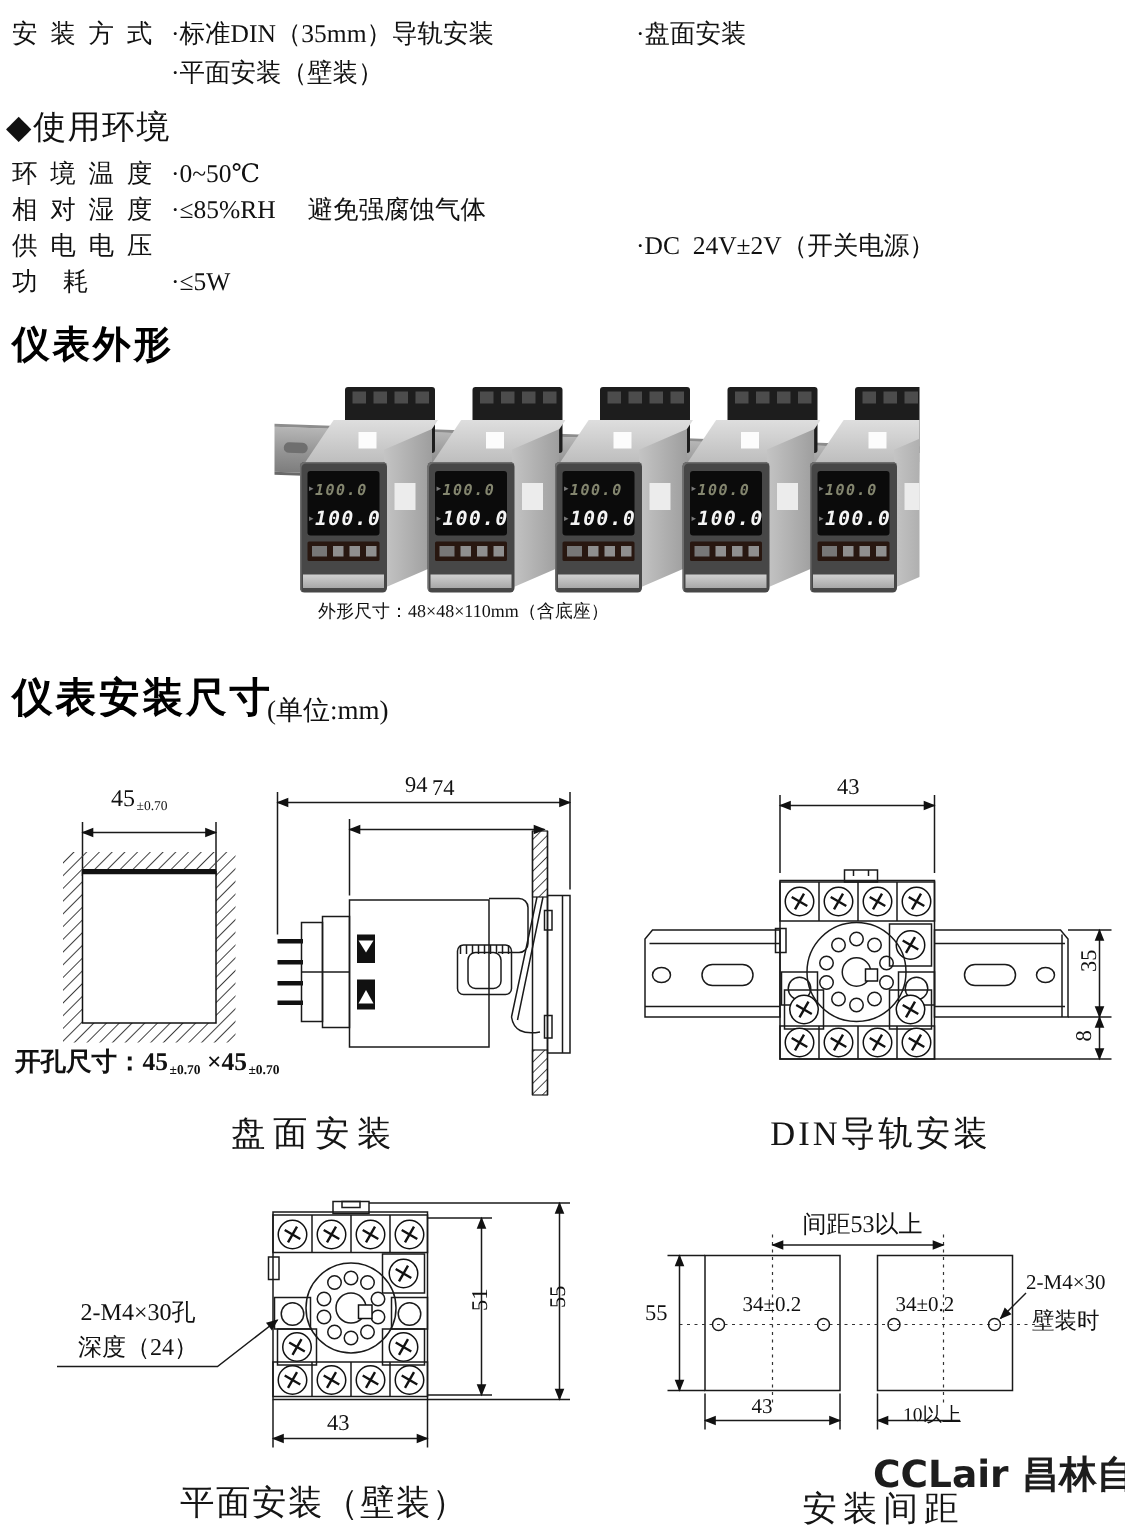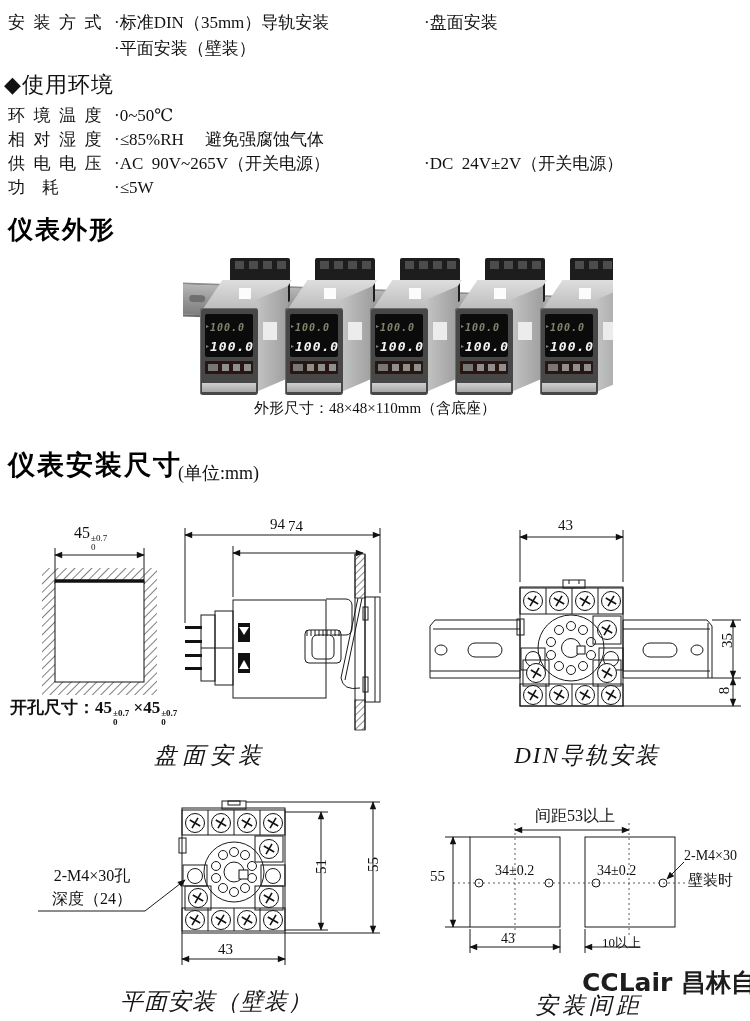--- a/index.html
+++ b/index.html
@@ -4,24 +4,24 @@
 <style>
   html,body{margin:0;padding:0;background:#fff;}
   #page{position:relative;width:750px;height:1021px;background:#fff;overflow:hidden;
         font-family:"Liberation Serif","DejaVu Serif",serif;color:#111;}
   .abs{position:absolute;}
   .ser{font-family:"Liberation Serif","DejaVu Serif",serif;}
   .san{font-family:"DejaVu Sans","Liberation Sans",sans-serif;}
   .keep{white-space:pre;}
   .spec{font-size:17px;line-height:1.2;}
   .h-black{font-weight:bold;letter-spacing:2px;color:#000;}
-  .caption{font-size:23px;letter-spacing:5px;text-align:center;color:#151515;font-style:italic;}
+  .caption{font-size:23px;letter-spacing:5px;text-align:center;color:#151515;}
   .dimtext{font-size:15px;color:#111;}
   .rot{transform:rotate(-90deg);transform-origin:center;text-align:center;}
-  .tol{display:inline-flex;flex-direction:column;font-size:9px;line-height:1.05;
+  .tol{display:inline-flex;font-size:9px;line-height:1.05;
        vertical-align:-3px;margin-left:1px;}
   .tol i{font-style:normal;}
   svg{display:block;}
   .ln{stroke:#1a1a1a;stroke-width:1;fill:none;}
   .thin{stroke:#333;stroke-width:0.8;fill:none;}
   
   #photo{position:absolute;left:183px;top:256px;width:430px;height:142px;overflow:hidden;}
   .rail{position:absolute;left:-4px;top:34px;width:434px;height:30px;
         background:linear-gradient(#b6b6b6,#949494 55%,#7d7d7d);
         border-top:2px solid #8d8d8d;border-bottom:2px solid #696969;transform:rotate(2deg);}
@@ -66,21 +66,20 @@
   <div class="abs spec keep" style="left:424px;top:13px">·盘面安装</div>
   <div class="abs spec keep" style="left:114px;top:39px">·平面安装（壁装）</div>
 
   <div class="abs ser" style="left:4px;top:70px;font-size:22px;letter-spacing:1px">◆使用环境</div>
 
   <div class="abs spec keep" style="left:8px;top:106px">环  境  温  度</div>
   <div class="abs spec keep" style="left:114px;top:106px">·0~50℃</div>
   <div class="abs spec keep" style="left:8px;top:130px">相  对  湿  度</div>
   <div class="abs spec keep" style="left:114px;top:130px">·≤85%RH     避免强腐蚀气体</div>
   <div class="abs spec keep" style="left:8px;top:154px">供  电  电  压</div>
-  <div class="abs spec keep" style="left:114px;top:154px">·AC  90V~265V（开关电源）</div>
   <div class="abs spec keep" style="left:424px;top:154px">·DC  24V±2V（开关电源）</div>
   <div class="abs spec keep" style="left:8px;top:178px">功    耗</div>
   <div class="abs spec keep" style="left:114px;top:178px">·≤5W</div>
 
   <div class="abs san h-black" style="left:8px;top:213px;font-size:25px">仪表外形</div>
 
   <div id="photo">
     <div class="rail">
         <i class="s1"></i>
         <i class="s2"></i>
@@ -217,21 +216,21 @@
             <i class="bset"></i>
             <i class="b2"></i>
             <i class="b3"></i>
             <i class="b4"></i>
           </div>
         <div class="u-base"></div>
       </div>
     </div>
   </div>
 
-  <div class="abs ser" style="left:200px;top:399px;width:350px;text-align:center;font-size:15px">外形尺寸：48×48×110mm（含底座）</div>
+  <div class="abs ser" style="left:212px;top:399px;width:350px;text-align:left;font-size:12px">外形尺寸：48×48×110mm（含底座）</div>
 
   <div class="abs san h-black" style="left:8px;top:447px;font-size:27px">仪表安装尺寸</div>
   <div class="abs ser" style="left:178px;top:461px;font-size:18px">(单位:mm)</div>
 
   <svg class="abs" style="left:20px;top:512px" width="180" height="212" viewBox="0 0 180 212">
     <defs>
       <marker id="arrA" markerWidth="9" markerHeight="8" viewBox="0 0 10 10" refX="9" refY="5" orient="auto-start-reverse">
           <path d="M0,1 L10,5 L0,9 Z" fill="#111"></path>
         </marker>
       <pattern id="hA" width="6" height="6" patternUnits="userSpaceOnUse" patternTransform="rotate(45)">

